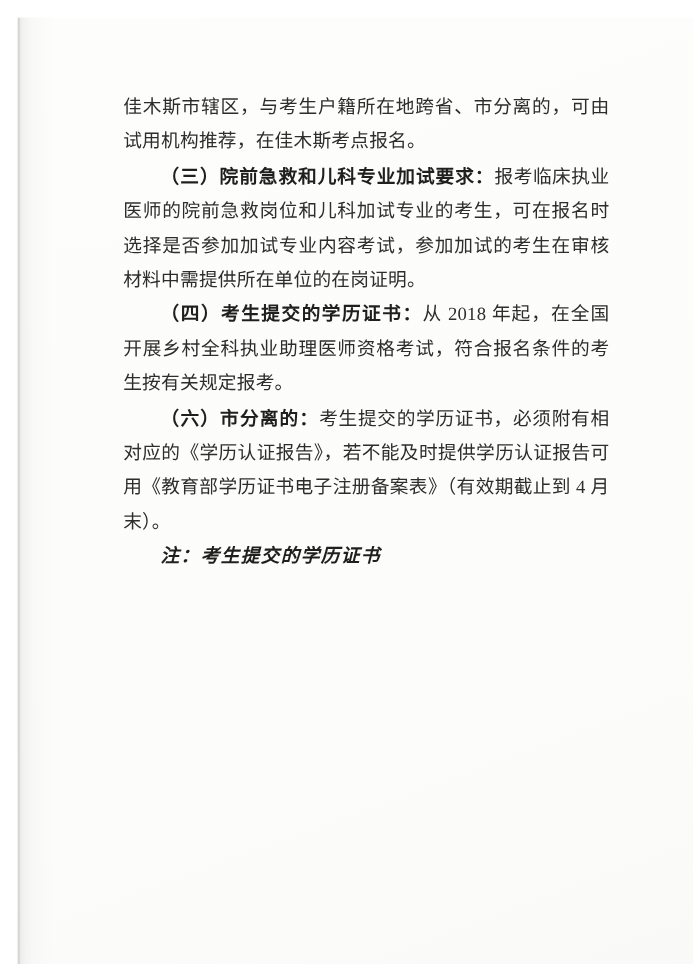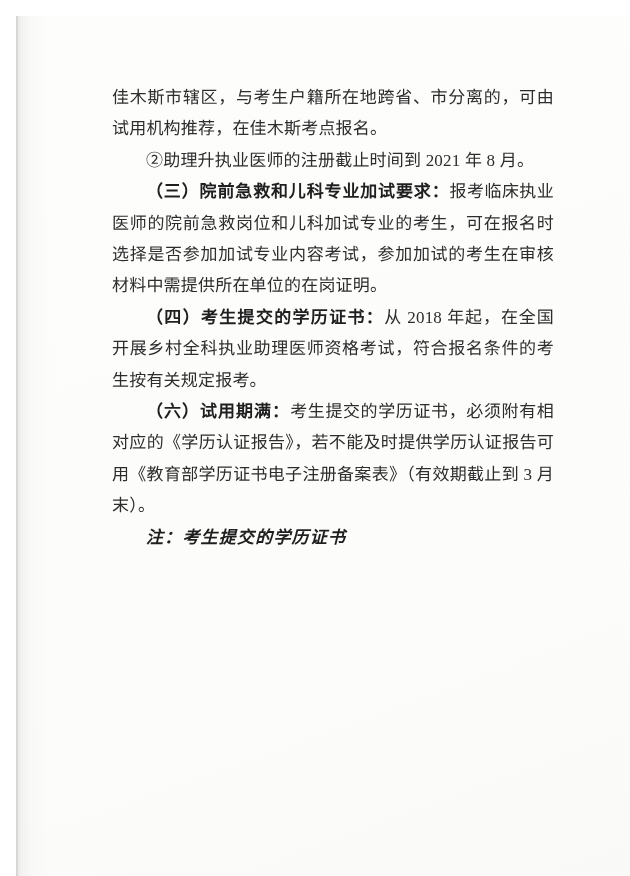--- a/index.html
+++ b/index.html
@@ -65,26 +65,25 @@
 
 <div class="page">
   <div class="scan-edge-line"></div>
 
   <div class="content">
 
     <p class="para no-indent"><span>佳木斯市辖区，与考生户籍所在地跨省、市分离的，可由试用机构推荐，在佳木斯考点报名。</span></p>
 
 
 
-    <p class="para"><span>②助理升执业医师的注册截止时间到 2021 年 8 月。</span></p>
 
 
     <p class="para"><span class="bold-run">（三）院前急救和儿科专业加试要求：</span><span>报考临床执业医师的院前急救岗位和儿科加试专业的考生，可在报名时选择是否参加加试专业内容考试，参加加试的考生在审核材料中需提供所在单位的在岗证明。</span></p>
 
     <p class="para"><span class="bold-run">（四）考生提交的学历证书：</span><span>从 2018 年起，在全国开展乡村全科执业助理医师资格考试，符合报名条件的考生按有关规定报考。</span></p>
 
 
-    <p class="para"><span class="bold-run">（六）试用期满：</span><span>考生提交的学历证书，必须附有相对应的《学历认证报告》，若不能及时提供学历认证报告可用《教育部学历证书电子注册备案表》（有效期截止到 3 月末）。</span></p>
+    <p class="para"><span class="bold-run">（六）市分离的：</span><span>考生提交的学历证书，必须附有相对应的《学历认证报告》，若不能及时提供学历认证报告可用《教育部学历证书电子注册备案表》（有效期截止到 4 月末）。</span></p>
 
     <p class="para"><span class="note-run">注：考生提交的学历证书</span></p>
 
   </div>
 </div>
 
 </body></html>

